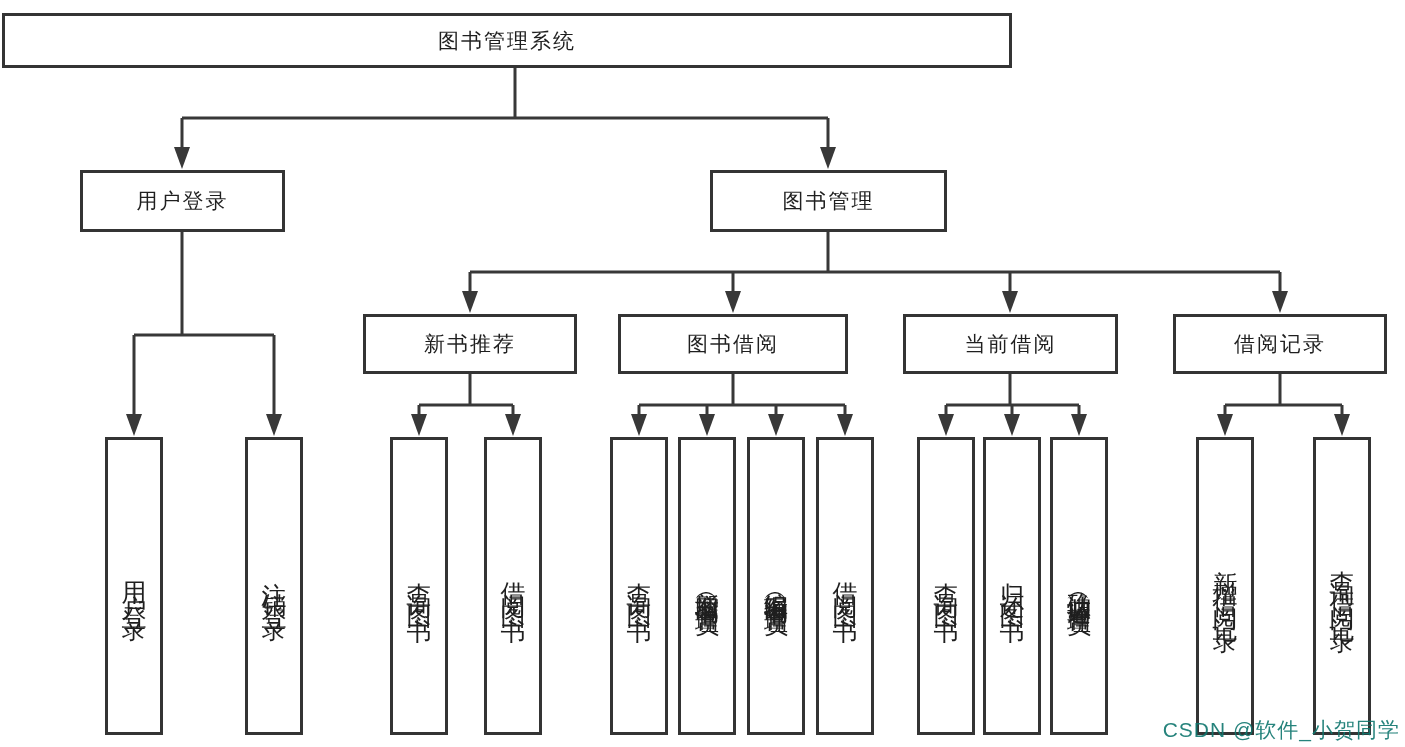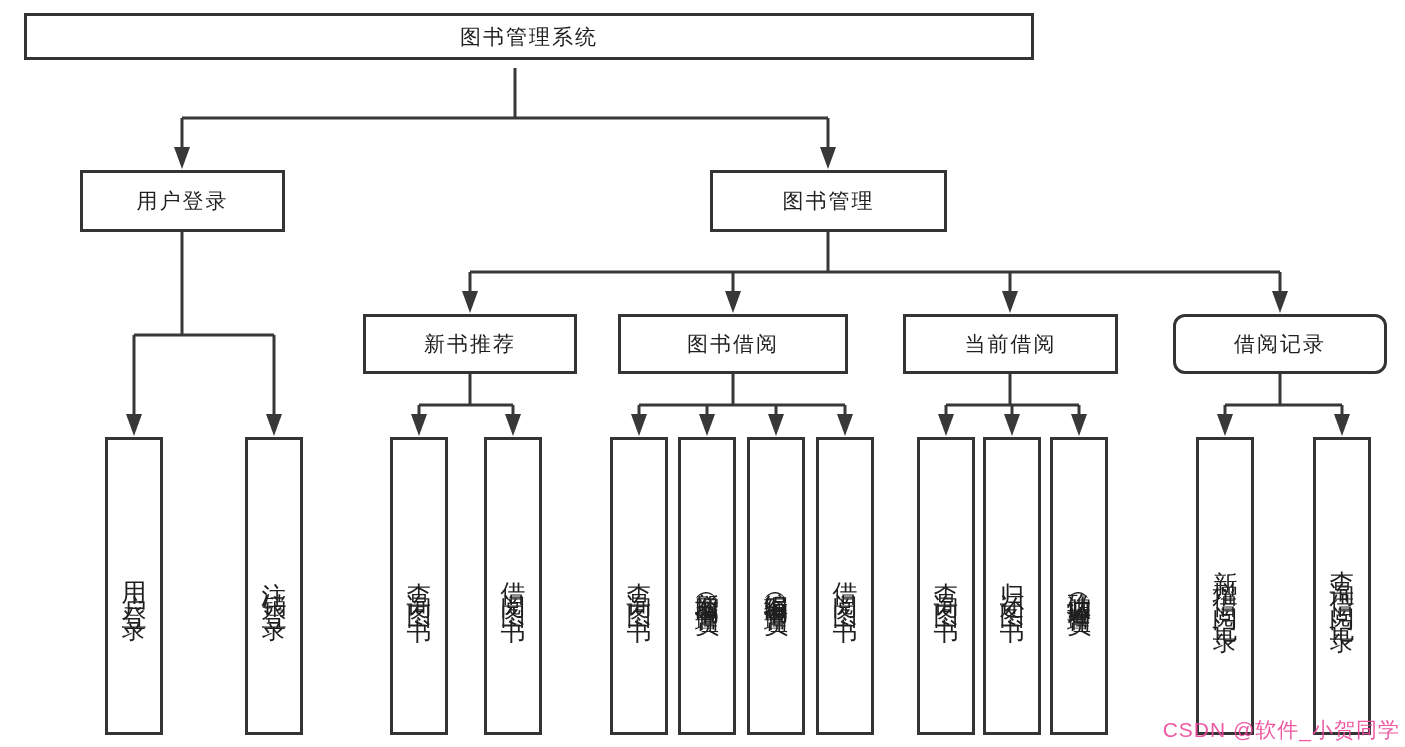--- a/index.html
+++ b/index.html
@@ -24,28 +24,28 @@
     align-items: center;
     justify-content: center;
     z-index: 1;
   }
   .h-label {
     font-size: 21px;
     letter-spacing: 2px;
     color: #1f1f1f;
     white-space: nowrap;
   }
-  .root  { left: 24px;  top: 13px;  width: 1010px; height: 47px; }
+  .root  { left: 2px;  top: 13px;  width: 1010px; height: 55px; }
   .l2a   { left: 80px;  top: 170px; width: 205px;  height: 62px; }
   .l2b   { left: 710px; top: 170px; width: 237px;  height: 62px; }
   .l3    { top: 314px; height: 60px; }
   .l3a   { left: 363px;  width: 214px; }
   .l3b   { left: 618px;  width: 230px; }
   .l3c   { left: 903px;  width: 215px; }
-  .l3d   { left: 1173px; width: 214px; border-radius: 12px; }
+  .l3d   { left: 1173px; width: 214px; }
 
   .leaf  { top: 437px; width: 58px; height: 298px; }
   .v-label {
     writing-mode: vertical-rl;
     text-orientation: mixed;
     font-size: 25px;
     letter-spacing: 12px;
     color: #1f1f1f;
     line-height: 1;
   }
@@ -59,21 +59,21 @@
   .lf11 { left: 1050px; } .lf12 { left: 1196px; }
   .lf13 { left: 1313px; }
 
   .watermark {
     position: absolute;
     right: 5px;
     bottom: 3px;
     z-index: 2;
     font-size: 21px;
     letter-spacing: 1px;
-    color: #ec4899;
+    color: #0f766e;
     opacity: 0.9;
     white-space: nowrap;
   }
 </style>
 </head>
 <body>
 
 <div class="stage">
 
   <svg class="wires" width="1405" height="747" viewBox="0 0 1405 747">

